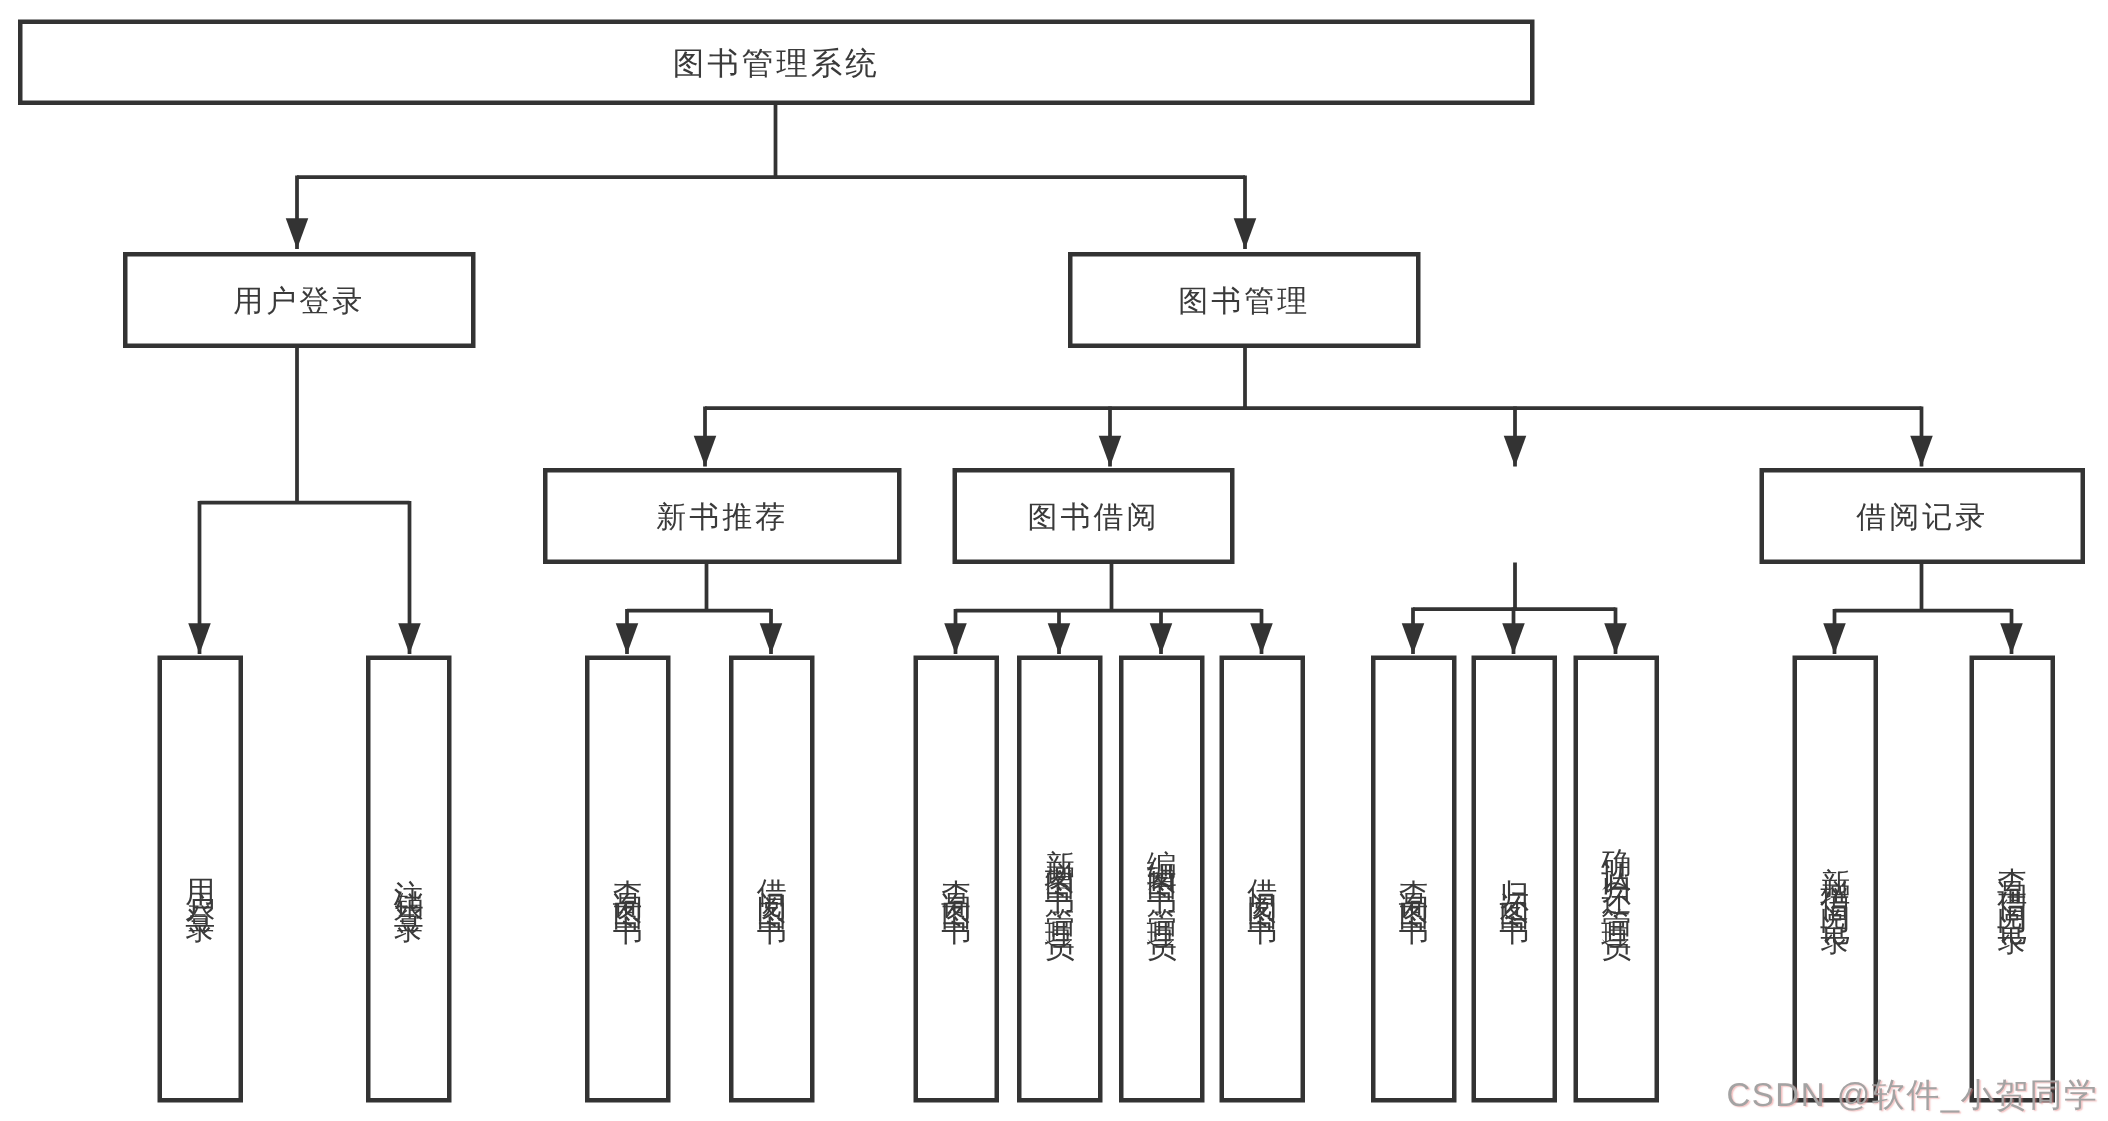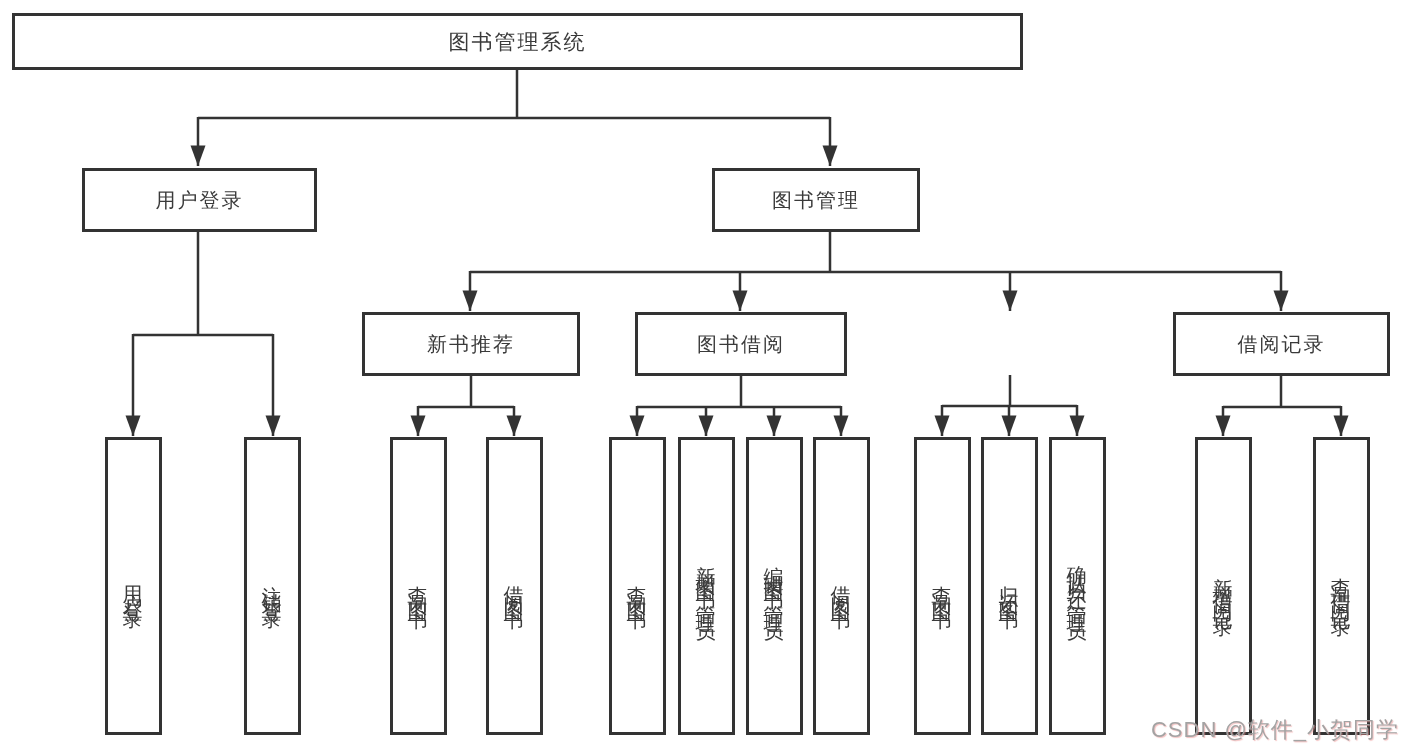--- a/index.html
+++ b/index.html
@@ -79,28 +79,28 @@
     </g>
   </svg>
 
   <div class="hbox root" style="left:12px;top:13px;width:1011px;height:57px;">
     <span>图书管理系统</span>
   </div>
 
   <div class="hbox" style="left:82px;top:168px;width:235px;height:64px;">
     <span>用户登录</span>
   </div>
-  <div class="hbox" style="left:712px;top:168px;width:208px;height:64px;">
+  <div class="hbox" style="left:712px;top:168px;width:235px;height:64px;">
     <span>图书管理</span>
   </div>
 
-  <div class="hbox" style="left:362px;top:312px;width:218px;height:64px;">
+  <div class="hbox" style="left:362px;top:312px;width:239px;height:64px;">
     <span>新书推荐</span>
   </div>
-  <div class="hbox" style="left:635px;top:312px;width:212px;height:64px;justify-content:center;">
+  <div class="hbox" style="left:635px;top:312px;width:188px;height:64px;justify-content:center;">
     <span>图书借阅</span>
   </div>
   <div class="hbox" style="left:1173px;top:312px;width:217px;height:64px;">
     <span>借阅记录</span>
   </div>
 
   <div class="vbox" style="left:105px;">
     <span>用户登录</span>
   </div>
   <div class="vbox" style="left:244px;">

